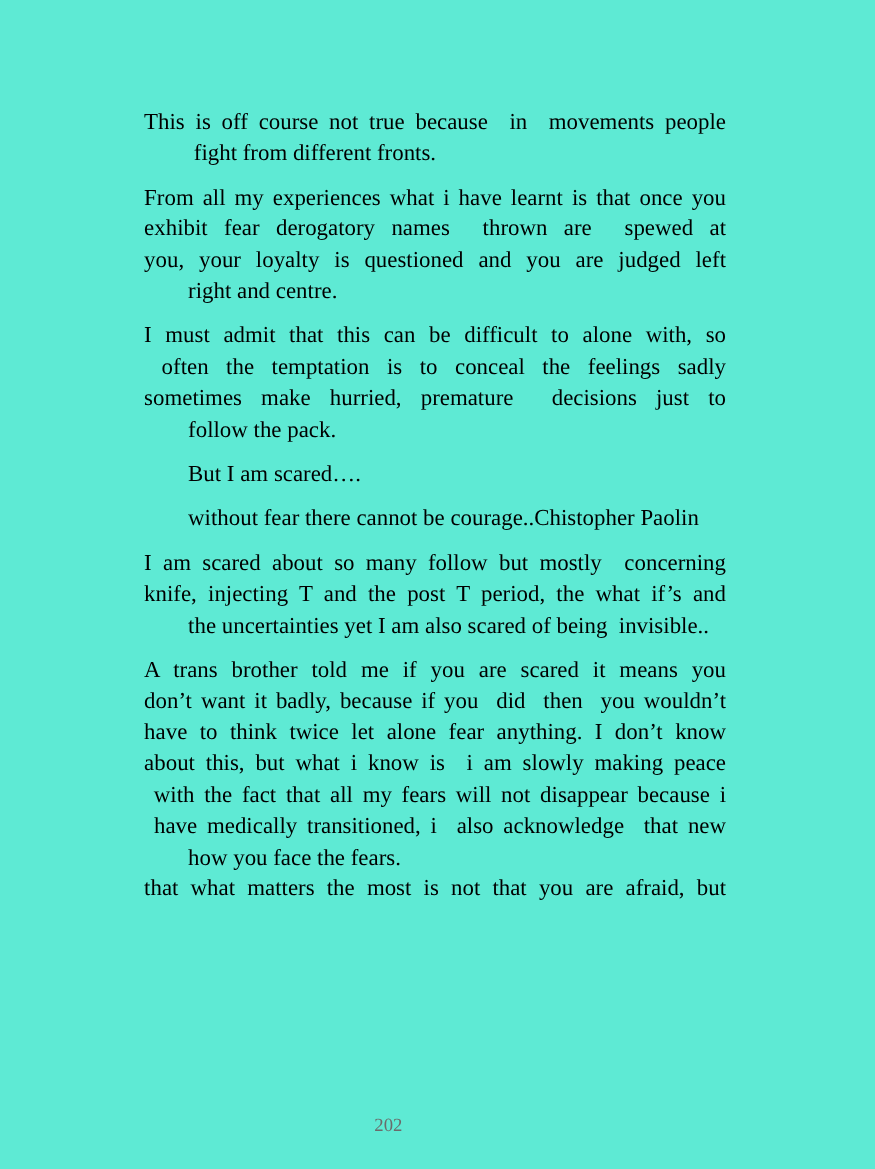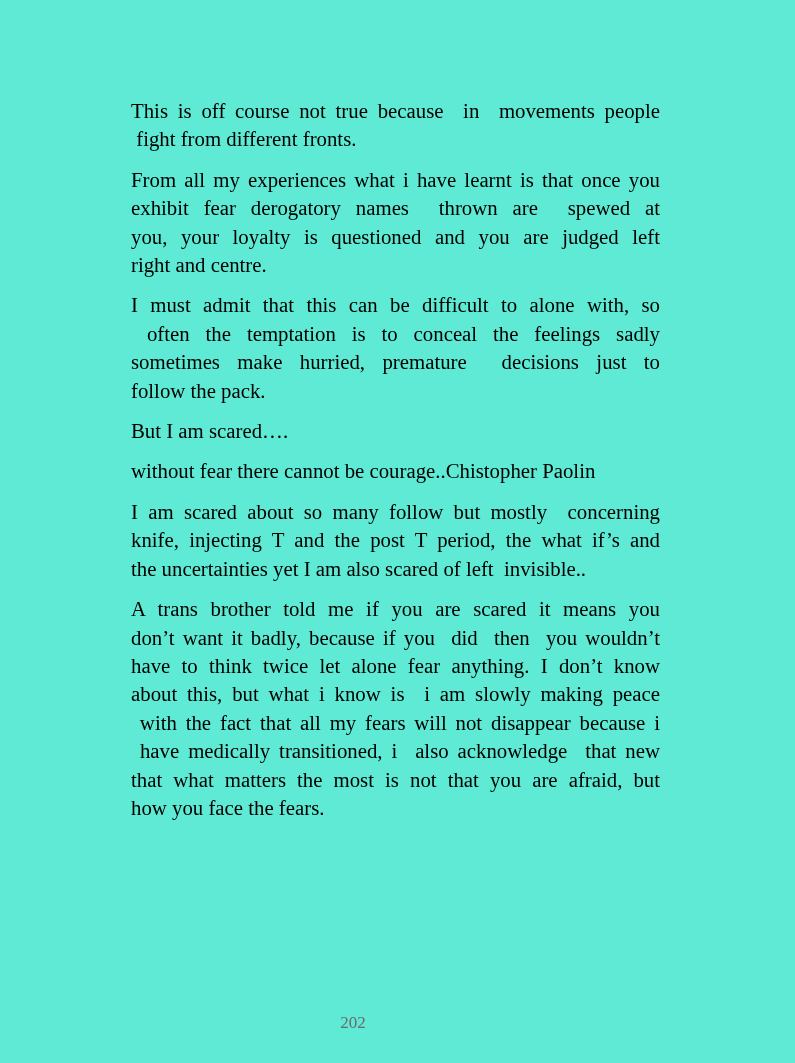--- a/index.html
+++ b/index.html
@@ -29,20 +29,21 @@
     margin: 0 0 12px 0;
   }
   .line {
     white-space: pre-wrap;
     text-align: justify;
     text-align-last: justify;
   }
   .line.last {
     text-align: left;
     text-align-last: left;
+    margin-left: 40px;
   }
   .page-number {
     position: absolute;
     top: 1012px;
     left: 0;
     width: 706px;
     text-align: center;
     font-size: 17px;
     line-height: 22px;
     color: #6b6b6b;
@@ -71,27 +72,27 @@
       </div>
       <div class="paragraph">
         <div class="line last">But I am scared….</div>
       </div>
       <div class="paragraph">
         <div class="line last">without fear there cannot be courage..Chistopher Paolin</div>
       </div>
       <div class="paragraph">
         <div class="line">I am scared about so many follow but mostly  concerning</div>
         <div class="line">knife, injecting T and the post T period, the what if’s and</div>
-        <div class="line last">the uncertainties yet I am also scared of left  invisible..</div>
+        <div class="line last">the uncertainties yet I am also scared of being  invisible..</div>
       </div>
       <div class="paragraph">
         <div class="line">A trans brother told me if you are scared it means you</div>
         <div class="line">don’t want it badly, because if you  did  then  you wouldn’t</div>
         <div class="line">have to think twice let alone fear anything. I don’t know</div>
         <div class="line">about this, but what i know is  i am slowly making peace</div>
         <div class="line"> with the fact that all my fears will not disappear because i</div>
         <div class="line"> have medically transitioned, i  also acknowledge  that new</div>
+        <div class="line last">how you face the fears.</div>
         <div class="line">that what matters the most is not that you are afraid, but</div>
-        <div class="line last">how you face the fears.</div>
       </div>
     </div>
   <div class="page-number">202</div>
 </div>
 
 </body></html>

